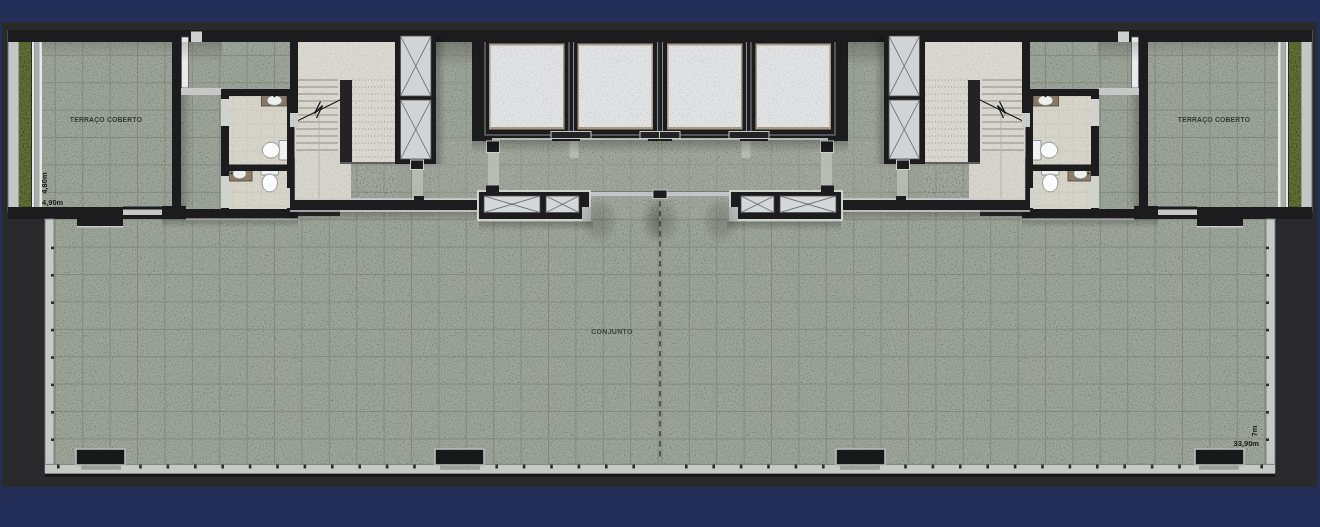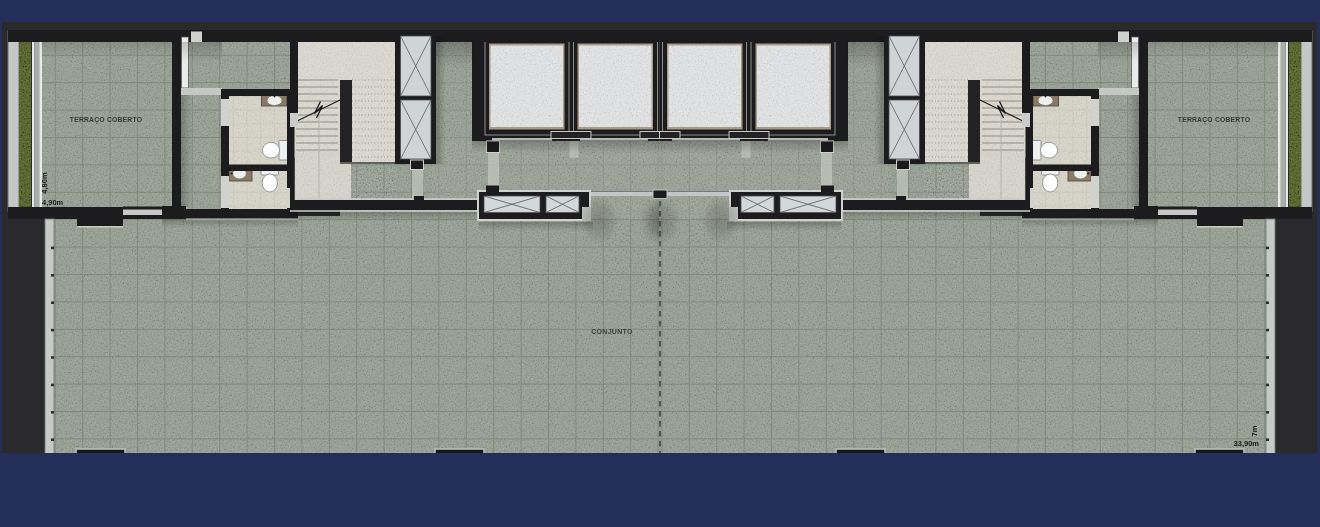--- a/index.html
+++ b/index.html
@@ -1,16 +1,16 @@
 <!DOCTYPE html>
 <html><head>
 <meta charset="utf-8">
 <style>
   html,body{margin:0;padding:0;background:#232e59;}
-  #stage{position:relative;width:1320px;height:453px;overflow:hidden;
+  #stage{position:relative;width:1320px;height:527px;overflow:hidden;
     font-family:"Liberation Sans",sans-serif;}
   svg{display:block}
 </style>
 </head>
 <body>
 <div id="stage">
 <svg width="1320" height="527" viewBox="0 0 1320 527" xmlns="http://www.w3.org/2000/svg">
 <defs>
   <pattern id="tileG" width="27.4" height="27.4" patternUnits="userSpaceOnUse">
     <path d="M0 0.5H27.4M0.5 0V27.4" stroke="#757c6d" stroke-width="1" fill="none" opacity="0.62"></path>

